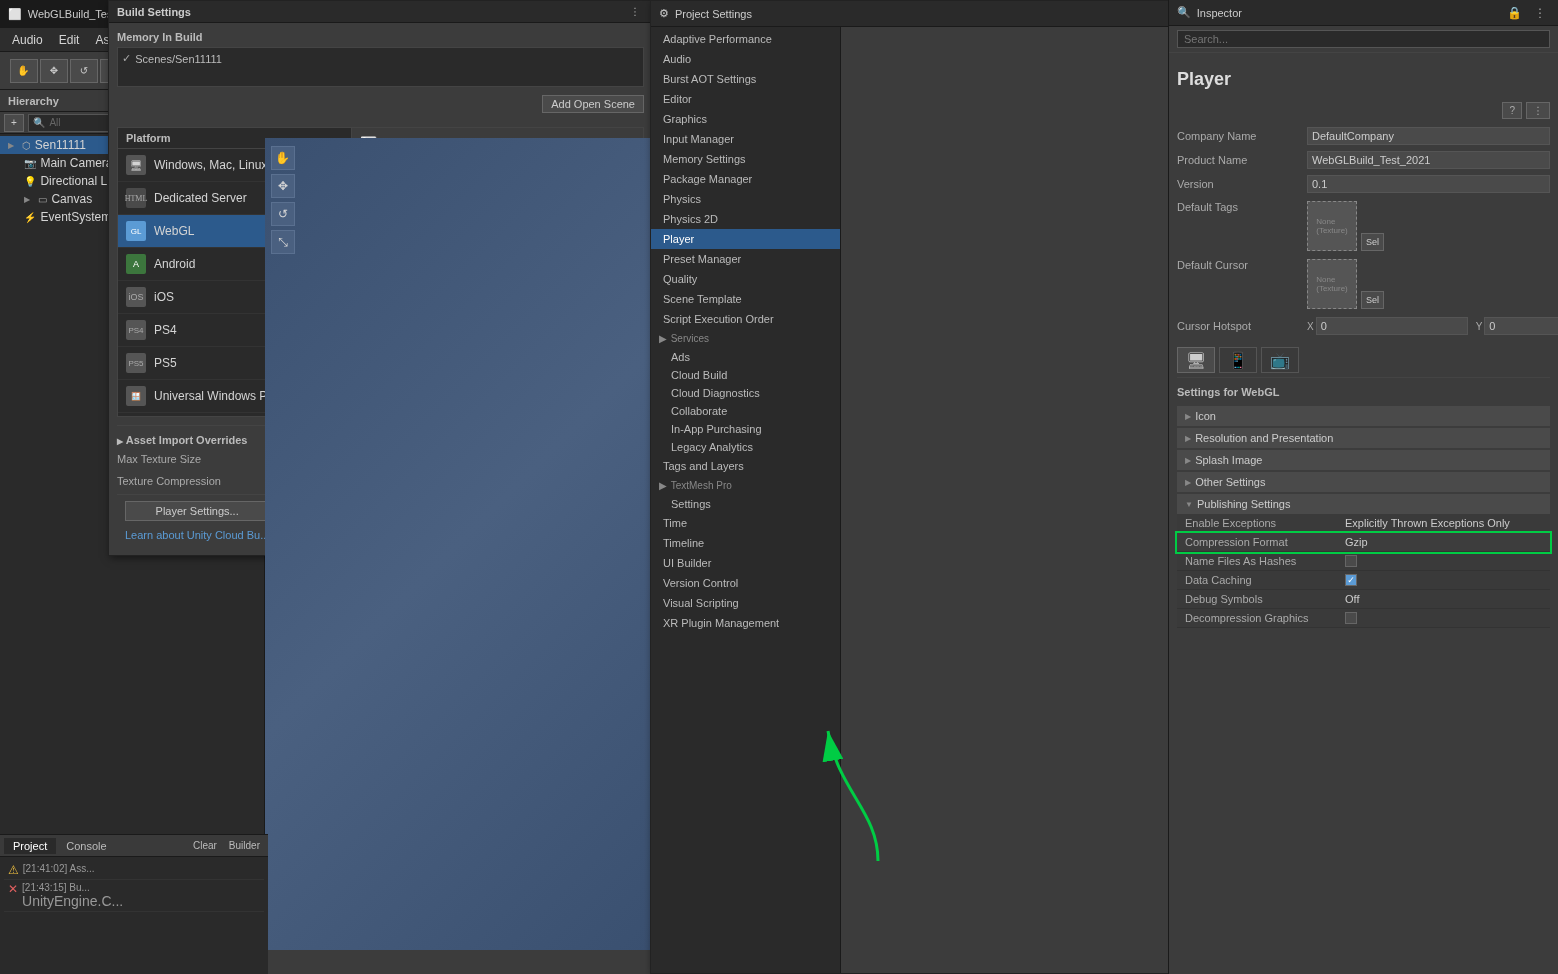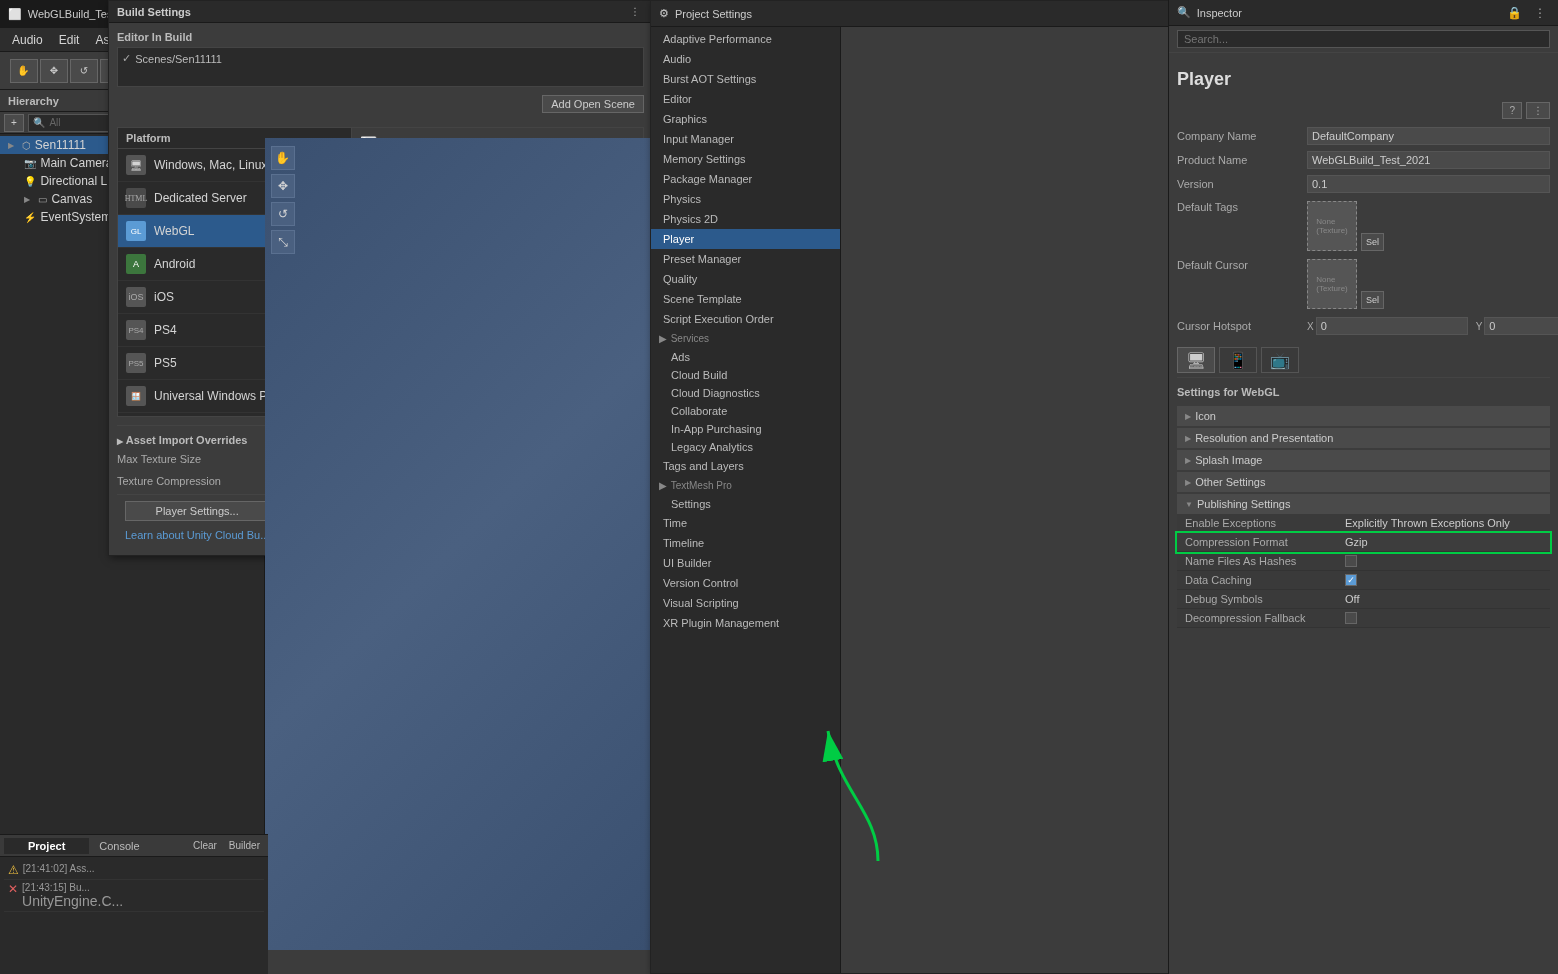--- a/index.html
+++ b/index.html
@@ -706,21 +706,21 @@
     </div>
 
     <div class="build-settings">
       <div class="build-settings-header">
         <span>Build Settings</span>
         <div style="display:flex;gap:2px">
           <button class="icon-btn" style="font-size:10px">⋮</button>
         </div>
       </div>
       <div class="build-settings-body">
-        <div class="section-label">Editor In Build</div>
+        <div class="section-label">Memory In Build</div>
         <div class="scenes-list">
           <div class="scene-entry">
             <span class="scene-check">✓</span>
             <span>Scenes/Sen11111</span>
           </div>
         </div>
         <div style="display:flex;justify-content:flex-end;margin-bottom:8px">
           <button class="add-open-scene-btn">Add Open Scene</button>
         </div>
 
@@ -1057,34 +1057,34 @@
             <span class="pub-field-label">Data Caching</span>
             <div class="pub-checkbox checked" style="display:flex;align-items:center;justify-content:center;font-size:9px;color:#fff;">✓</div>
           </div>
 
           <div class="pub-field-row">
             <span class="pub-field-label">Debug Symbols</span>
             <span class="pub-field-value">Off</span>
           </div>
 
           <div class="pub-field-row">
-            <span class="pub-field-label">Decompression Fallback</span>
+            <span class="pub-field-label">Decompression Graphics</span>
             <div class="pub-checkbox"></div>
           </div>
         </div>
       </div>
 
     </div>
   </div>
 
 </div>
 
 <div style="position:absolute;left:0;bottom:0;width:268px;height:140px;background:#2a2a2a;border-top:1px solid #1a1a1a;">
   <div style="background:#3a3a3a;height:22px;display:flex;align-items:center;padding:0 4px;gap:2px;border-bottom:1px solid #1a1a1a;">
-    <span style="padding:2px 24px;font-size:11px;cursor:pointer;color:#fff;background:#2a2a2a;font-weight:bold;">Project</span>
+    <span style="padding:2px 9px;font-size:11px;cursor:pointer;color:#fff;background:#2a2a2a;">Project</span>
     <span style="padding:2px 8px;font-size:11px;cursor:pointer;color:#bbb;">Console</span>
     <div style="margin-left:auto;display:flex;gap:4px;">
       <span style="font-size:10px;color:#bbb;cursor:pointer;padding:0 4px;">Clear</span>
       <span style="font-size:10px;color:#bbb;cursor:pointer;padding:0 4px;">Builder</span>
     </div>
   </div>
   <div style="padding:4px;">
     <div style="display:flex;align-items:flex-start;gap:4px;padding:2px 4px;border-bottom:1px solid #333;cursor:pointer;">
       <span style="color:#f0c040;font-size:12px;">⚠</span>
       <div>

